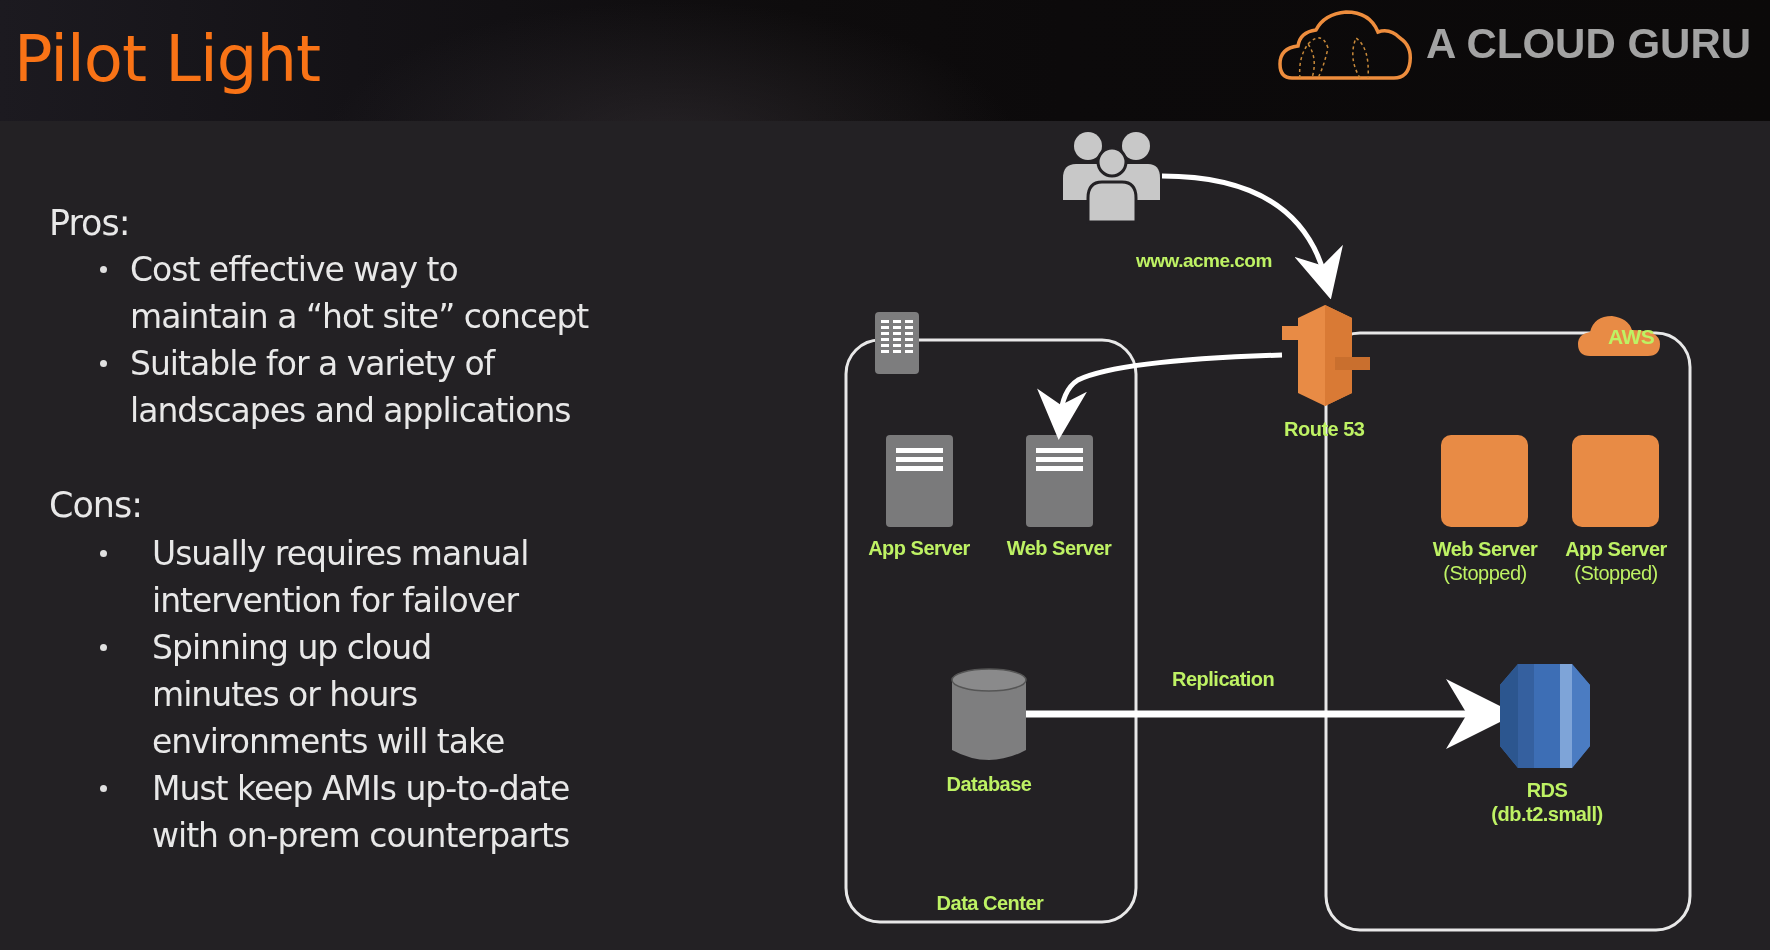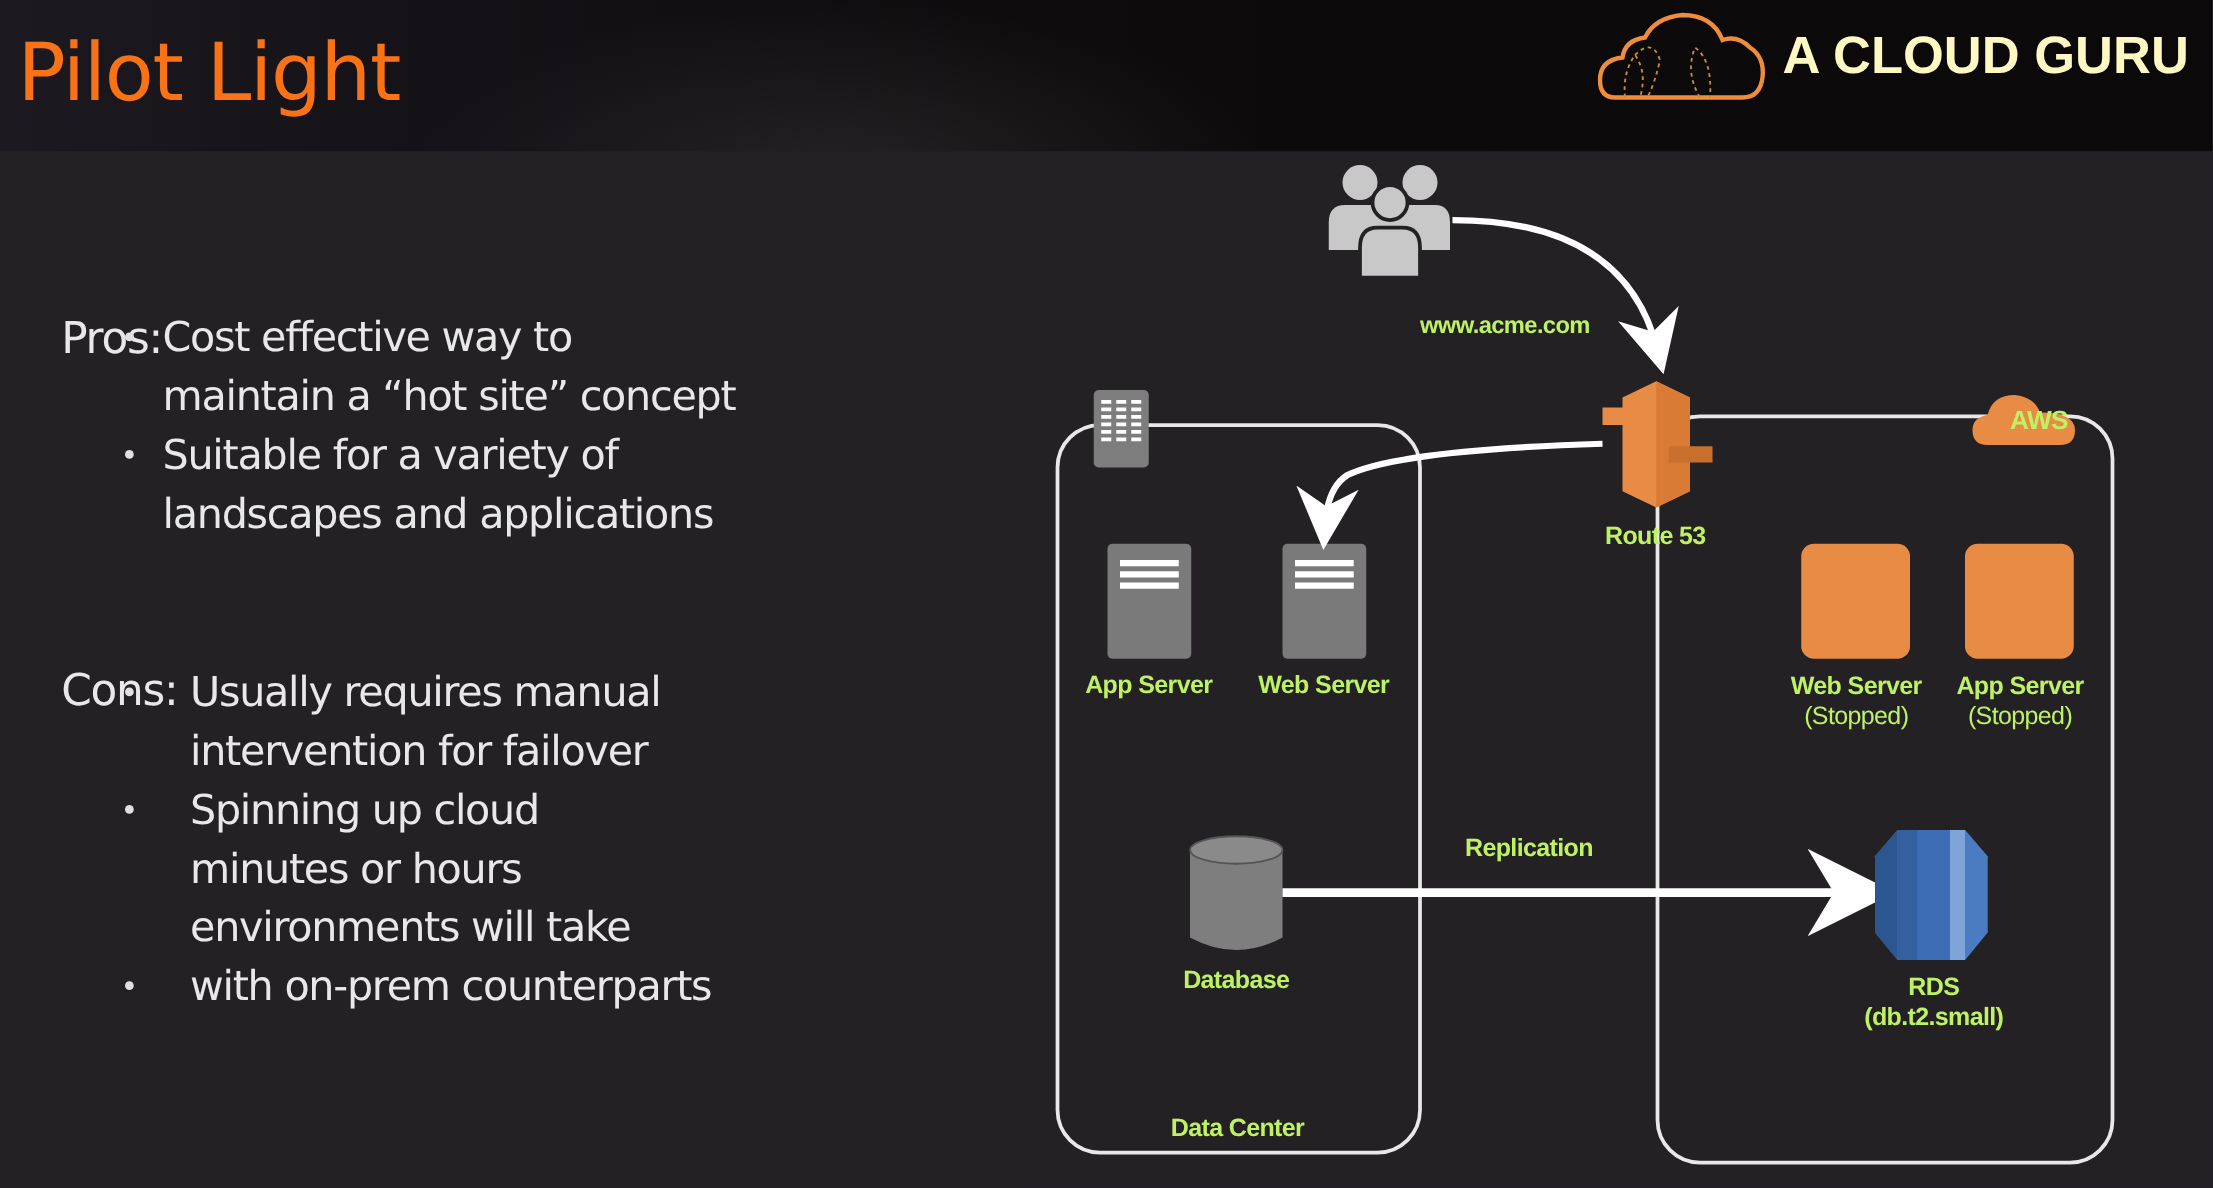--- a/index.html
+++ b/index.html
@@ -18,25 +18,25 @@
     background:radial-gradient(ellipse at 50% 120%, rgba(60,55,60,0.5), rgba(0,0,0,0) 70%);
   }
   .title {
     position:absolute; left:14px; top:22px;
     font-family:"DejaVu Sans", sans-serif; font-size:64px; color:#f97316;
     letter-spacing:-1px;
   }
   .logo-cloud { position:absolute; left:1278px; top:8px; width:136px; height:75px; }
   .logo-text {
     position:absolute; left:1426px; top:20px; font-size:42px; font-weight:bold;
-    color:#fef9c3; letter-spacing:0px; white-space:nowrap;
+    color:#a3a3a3; letter-spacing:0px; white-space:nowrap;
   }
   .section-head {
     position:absolute; left:49px; font-family:"DejaVu Sans", sans-serif;
-    font-size:35px; color:#e8e8e8; letter-spacing:-1px;margin-top:48px;
+    font-size:35px; color:#e8e8e8; letter-spacing:-1px;
   }
   .bullet {
     position:absolute; font-family:"DejaVu Sans", sans-serif;
     font-size:33px; color:#e8e8e8; letter-spacing:-1px; line-height:47px;
   }
   .bullet .dot {
     position:absolute; width:7px; height:7px; border-radius:50%; background:#e0e0e0;
   }
   .diagram { position:absolute; left:0; top:0; width:1770px; height:950px; }
   .lbl {
@@ -80,20 +80,21 @@
   <div>intervention for failover</div>
 </div>
 <div class="bullet" style="left:152px; top:624px;">
   <span class="dot" style="left:-52px; top:20px;"></span>
   <div>Spinning up cloud</div>
   <div>minutes or hours</div>
   <div>environments will take</div>
 </div>
 <div class="bullet" style="left:152px; top:765px;">
   <span class="dot" style="left:-52px; top:20px;"></span>
+  <div>Must keep AMIs up-to-date</div>
   <div>with on-prem counterparts</div>
 </div>
 
 <svg class="diagram" viewBox="0 0 1770 950">
   <defs>
     <marker id="ah" markerWidth="10" markerHeight="10" refX="6" refY="5" orient="auto" markerUnits="strokeWidth">
       <path d="M0,0 L10,5 L0,10 L3,5 Z" fill="#ffffff"></path>
     </marker>
   </defs>
 

